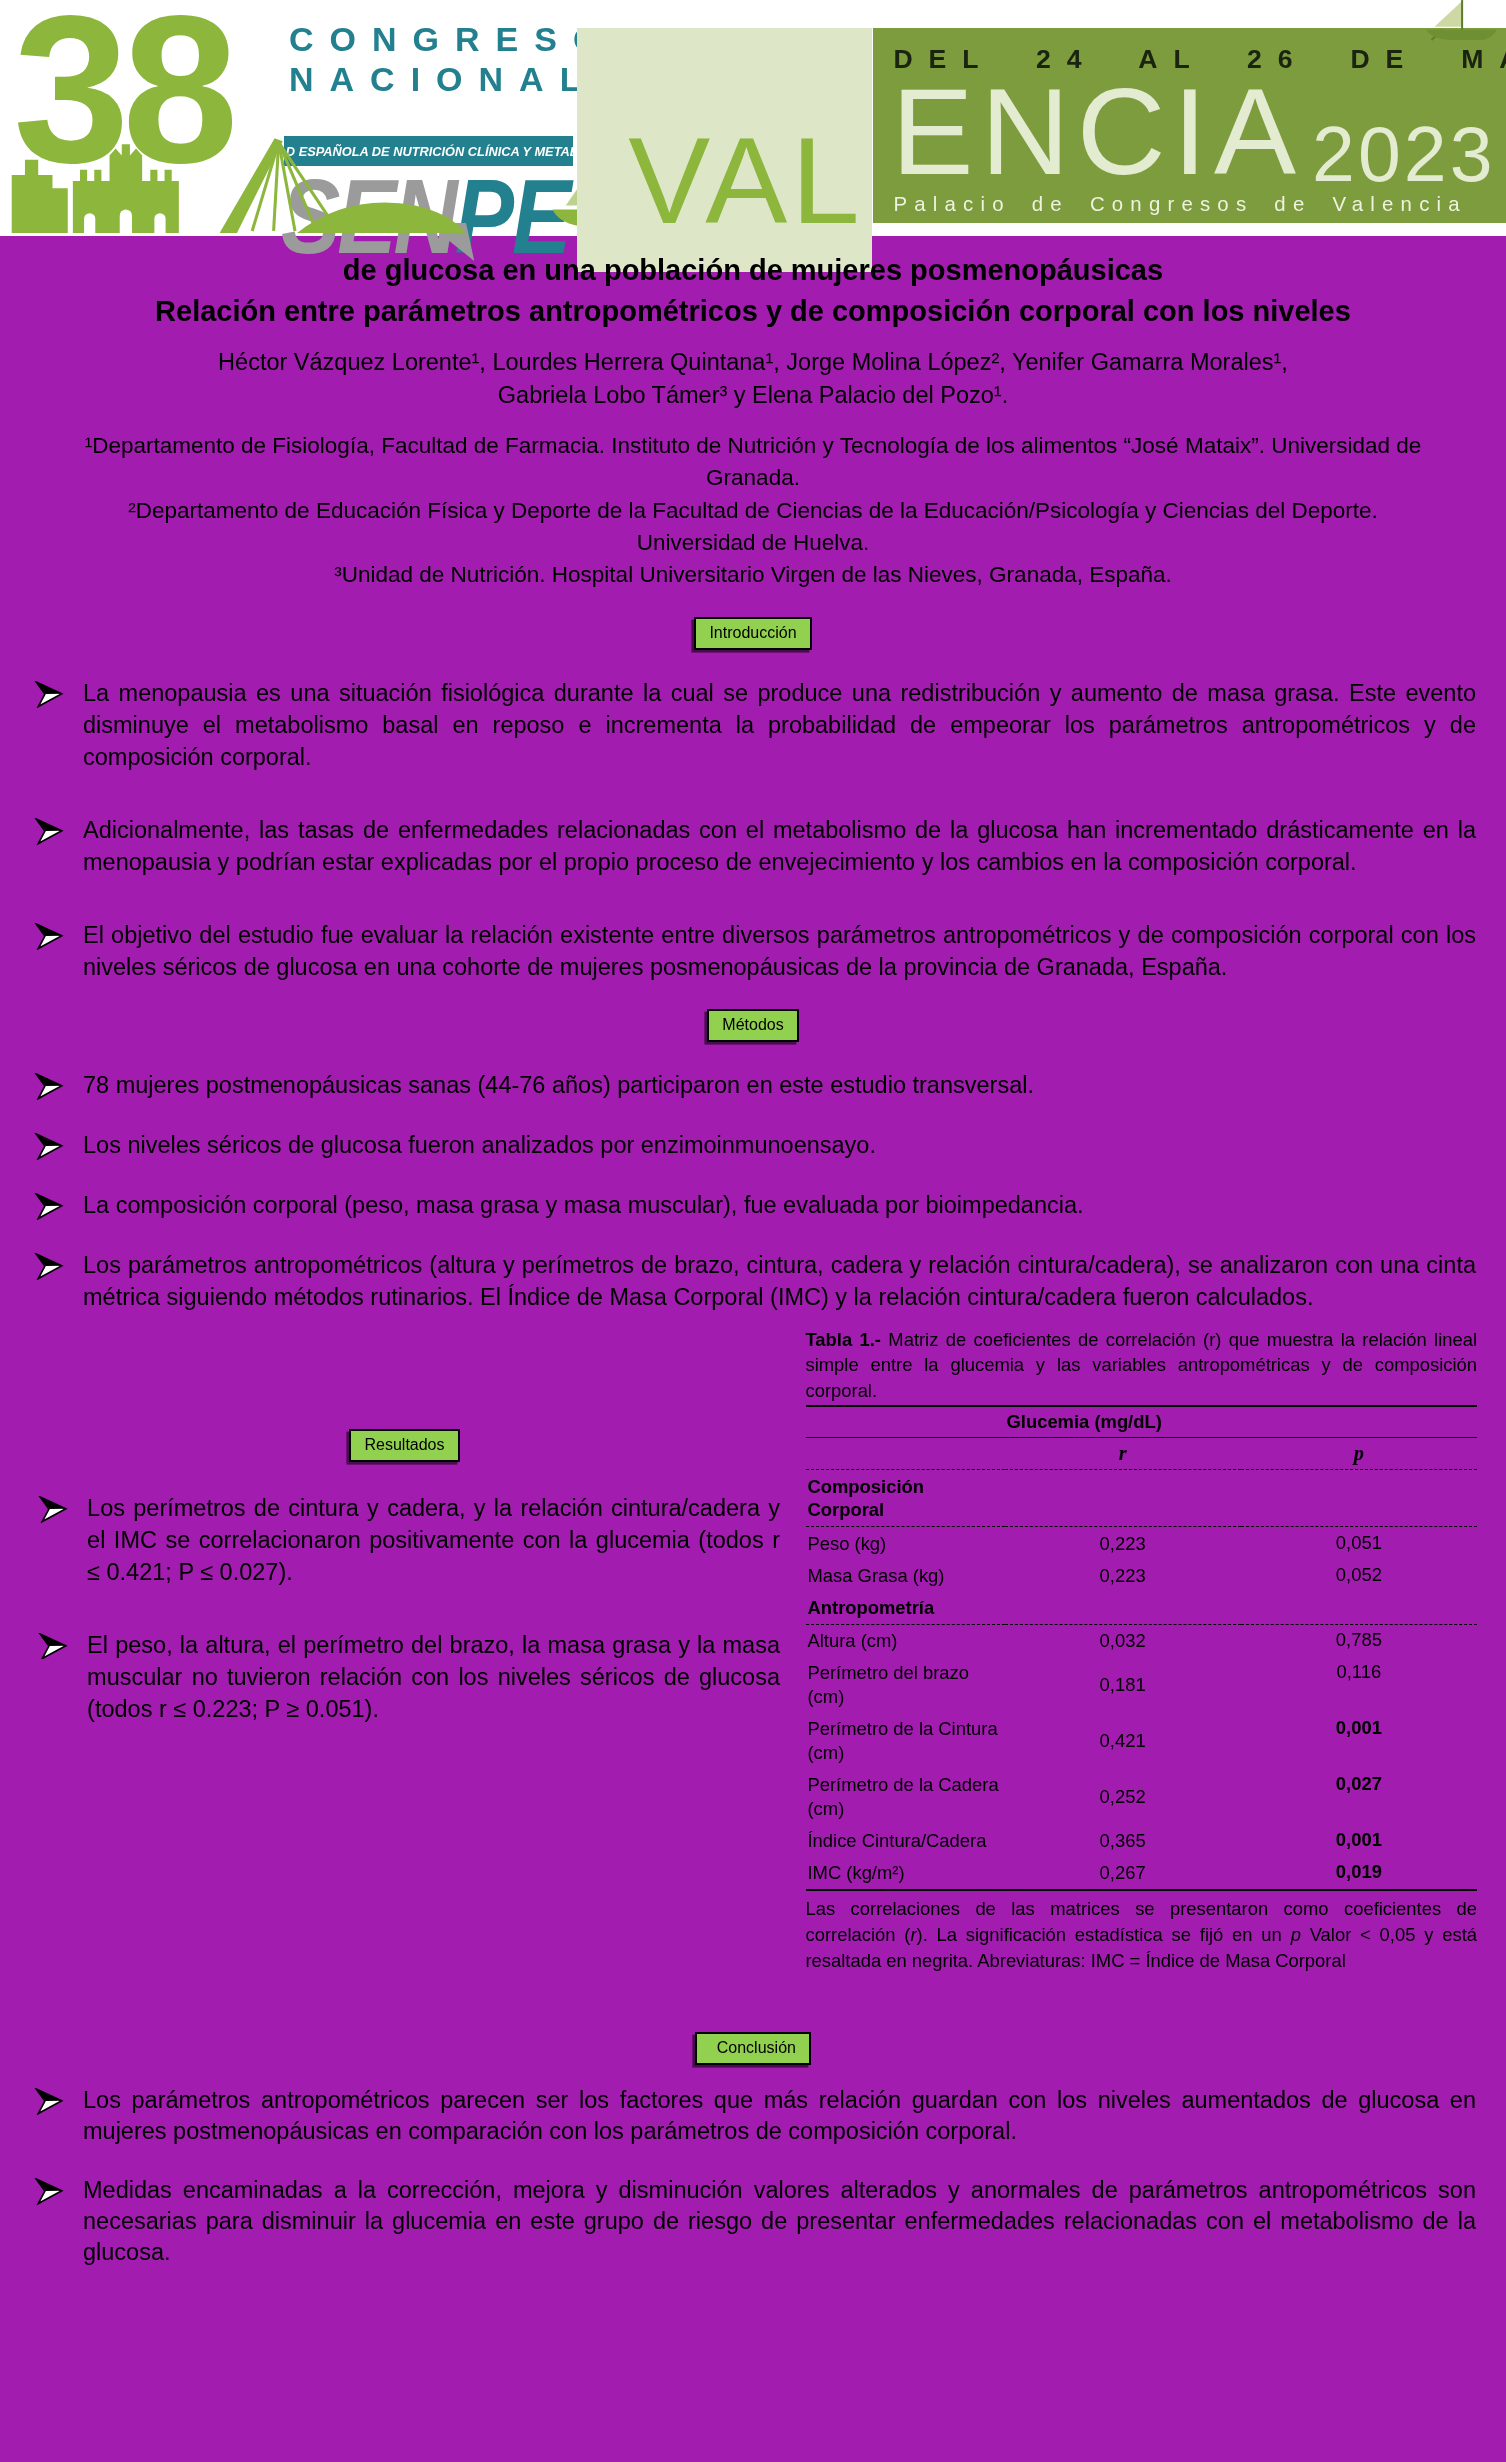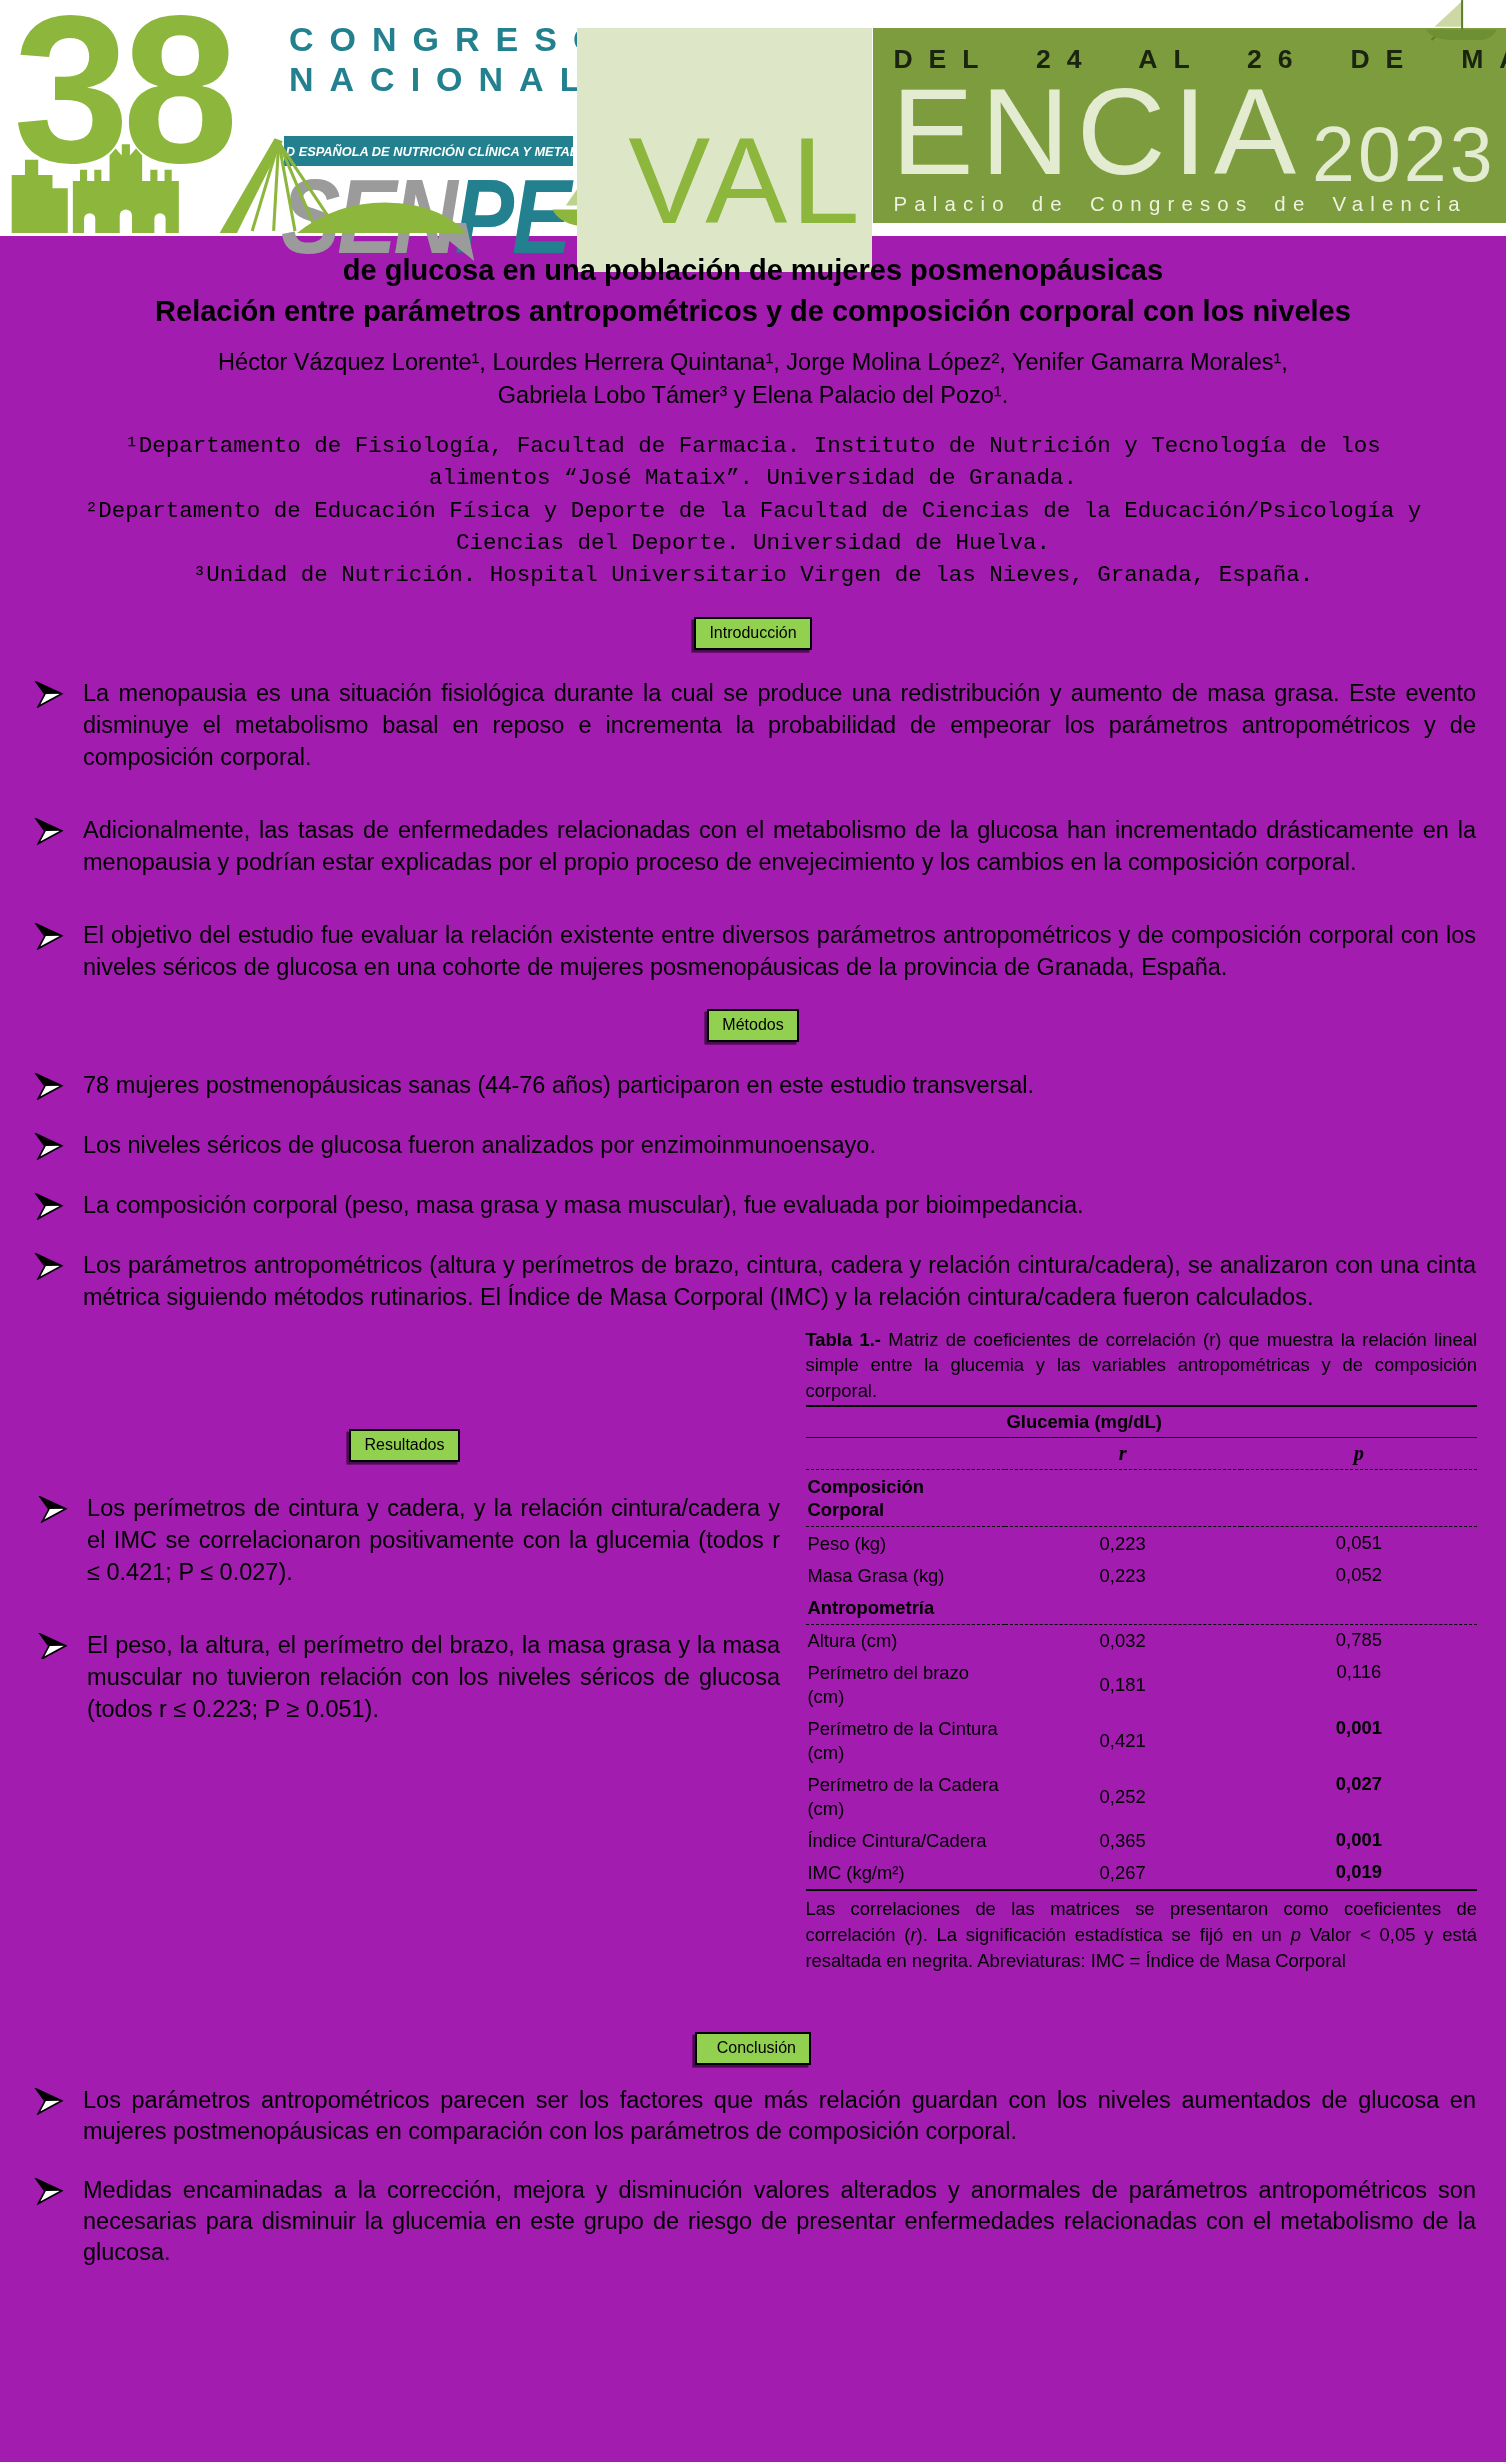--- a/index.html
+++ b/index.html
@@ -29,21 +29,21 @@
   .year{position:absolute;left:439px;bottom:30px;font-size:77px;line-height:1;color:#e3ebd1;letter-spacing:3.1px;}
   .dates{position:absolute;left:20.4px;top:16.4px;font-size:26.6px;font-weight:bold;color:#1a2410;
          letter-spacing:16px;word-spacing:18.4px;white-space:nowrap;}
   .venue{position:absolute;left:20.4px;bottom:7.2px;font-size:20.4px;color:#eef3e0;
          letter-spacing:7.2px;word-spacing:8.2px;white-space:nowrap;}
   
   .main{position:absolute;top:0;left:0;width:1506px;padding:250px 0 0 0;}
   .pad{padding-left:29px;padding-right:29px;}
   .title{font-size:29px;font-weight:bold;line-height:1.4;text-align:center;margin:0 77px;}
   .authors{font-size:23.5px;line-height:1.38;text-align:center;margin-top:15.3px;}
-  .affils{font-size:22.5px;line-height:1.44;text-align:center;margin:18.4px 66px 0;font-family:Liberation Mono, monospace;}
+  .affils{font-size:22.5px;line-height:1.44;text-align:center;margin:18.4px 66px 0;}
   .secbox{display:block;width:max-content;margin:25.5px auto 0;background:#92d050;
           border:2px solid #000;padding:4.1px 13.3px;font-size:16px;line-height:1.3;
           box-shadow:-2.6px 2.6px 0 rgba(0,0,0,0.55);}
   ul.blist{list-style:none;margin:20.4px 0 0 0;padding:0 30px;}
   ul.blist li{position:relative;padding-left:53px;font-size:23.5px;line-height:1.36;
               text-align:justify;}
   ul.blist li .arrow{position:absolute;left:4.1px;top:3.1px;}
   ul.intro li{margin-top:41px;} ul.intro li:first-child{margin-top:28px;}
   ul.methods{margin-top:7.7px;} ul.methods li{margin-top:28px;}
   .twocol{display:flex;margin-top:12.8px;gap:25.5px;align-items:flex-start;}

